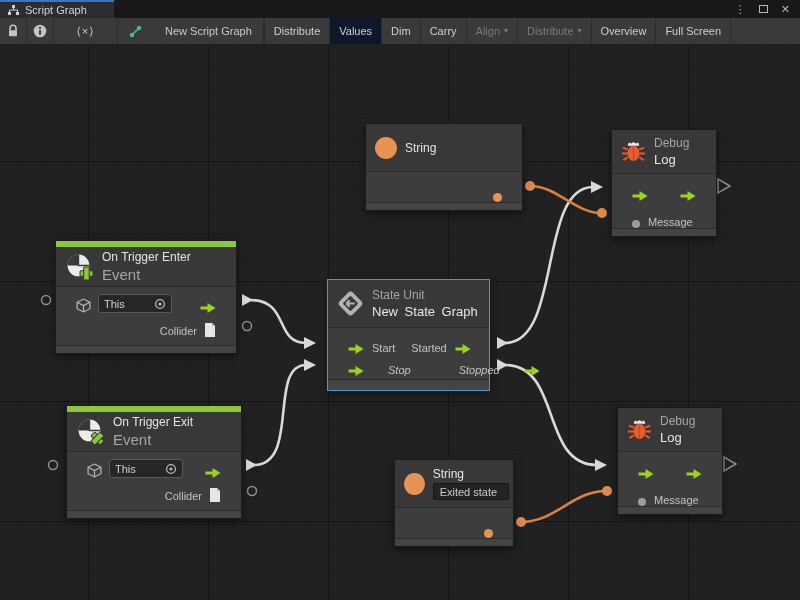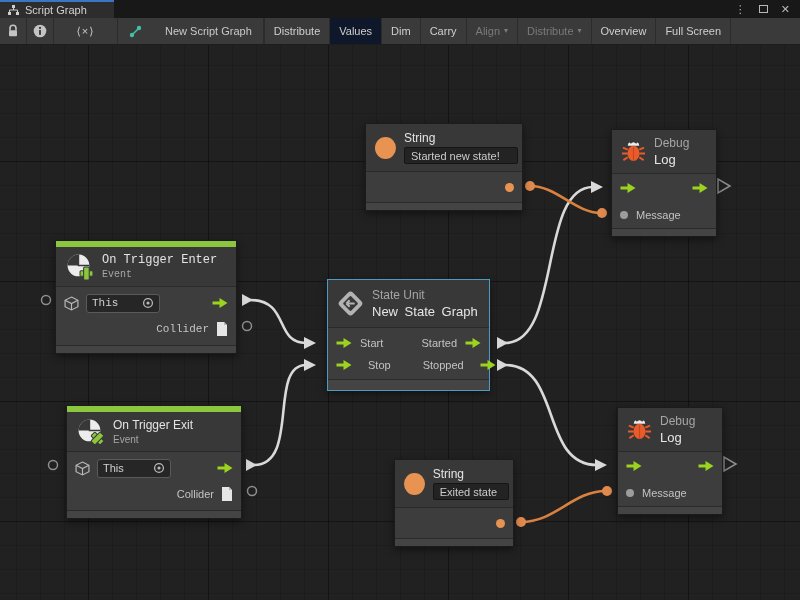--- a/index.html
+++ b/index.html
@@ -51,26 +51,26 @@
   .wires { position:absolute; top:0; left:0; }
 
   
   .node { position:absolute; background:#3d3d3d; border:1px solid #1b1b1b;
     box-shadow:0 3px 8px rgba(0,0,0,0.45); color:#c9c9c9; }
   .node.selected { border:1px solid #4a9cc4; }
   .nhead { background:#383838; display:flex; align-items:center; gap:8px;
     padding:5px 9px; border-bottom:1px solid #2a2a2a; }
   .nhead .col { display:flex; flex-direction:column; gap:2px; min-width:0; }
   .ntitle { font-size:12px; color:#e4e4e4; }
-  .nsub { font-size:10px; color:#a5a5a5; }
+  .nsub { font-size:15px; color:#a5a5a5; }
   .nkind { font-size:12px; color:#a5a5a5; }
   .nbig { font-size:13px; color:#e6e6e6; }
   .nfoot { height:8px; background:#444444; border-top:1px solid #2a2a2a; }
   .greenbar { height:6px; background:#8CC63E; }
-  .row { display:flex; align-items:center; padding:0 8px; }
+  .row { display:flex; align-items:flex-end; padding:0 20px; }
   .lit-input { background:#232323; border:1px solid #151515; border-radius:2px;
     color:#cccccc; font-size:11px; padding:1px 6px; height:17px; line-height:14px;
     white-space:nowrap; overflow:hidden; }
   .dropdown { background:#262626; border:1px solid #5a5a5a; border-radius:3px;
     height:19px; display:flex; align-items:center; gap:5px; padding:0 5px;
     color:#d0d0d0; font-size:11px; }
   .dropdown .dd-label { flex:1; }
   .port-dot-orange { width:9px; height:9px; border-radius:50%; background:#E89352; }
   .port-dot-gray { width:8px; height:8px; border-radius:50%; background:#9c9c9c; }
   .plabel { font-size:11px; color:#c3c3c3; }
@@ -200,21 +200,20 @@
         <polygon points="718,134 718,148 730,141"></polygon>
         <polygon points="724,412 724,426 736,419"></polygon>
       </g>
     </svg>
 
     <div class="node" style="left:365px; top:78px; width:158px;">
       <div class="nhead" style="height:48px;">
         <span class="port-dot-orange" style="width:22px;height:22px;"></span>
         <div class="col">
           <span class="ntitle">String</span>
-          <span class="lit-input" style="width:114px;">Started new state!</span>
         </div>
       </div>
       <div class="row" style="height:30px;">
         <span class="spacer"></span>
         <span class="port-dot-orange"></span>
       </div>
       <div class="nfoot"></div>
     </div>
 
     <div class="node" style="left:611px; top:84px; width:106px;">
@@ -241,21 +240,21 @@
             <path d="M0,3.4 H7 V0 L15,5 L7,10 V6.6 H0 Z" fill="#9BD31F"></path>
           </svg>
       </div>
       <div class="row" style="height:27px; gap:8px;">
         <span class="port-dot-gray"></span>
         <span class="plabel">Message</span>
       </div>
       <div class="nfoot"></div>
     </div>
 
-    <div class="node" style="left:55px; top:195px; width:182px;font-family:Liberation Mono, monospace;">
+    <div class="node" style="left:55px; top:195px; width:182px;">
       <div class="greenbar"></div>
       <div class="nhead" style="height:40px;">
         <svg width="29" height="29" viewBox="0 0 28 28">
           <circle cx="13" cy="13" r="10.5" fill="#ececec"></circle>
           <path d="M13,13 L13,2.5 A10.5,10.5 0 0,0 2.5,13 Z" fill="#383838"></path>
           <path d="M13,2.5 V13 H23.5" stroke="#383838" stroke-width="1.4" fill="none"></path>
           <g fill="#8CC63E" stroke="#383838" stroke-width="1">
             <rect x="14.5" y="18" width="12.5" height="5.4" rx="1"></rect>
             <rect x="18" y="14.5" width="5.4" height="12.5" rx="1"></rect>
           </g>
@@ -311,21 +310,21 @@
           <svg class="arrow-svg" width="16" height="10" viewBox="0 0 15 10">
               <path d="M0,3.4 H7 V0 L15,5 L7,10 V6.6 H0 Z" fill="#9BD31F"></path>
             </svg>
           <span class="plabel">Start</span>
           <span class="spacer"></span>
           <span class="plabel">Started</span>
           <svg class="arrow-svg" width="16" height="10" viewBox="0 0 15 10">
               <path d="M0,3.4 H7 V0 L15,5 L7,10 V6.6 H0 Z" fill="#9BD31F"></path>
             </svg>
         </div>
-        <div class="row" style="height:22px; gap:16px;">
+        <div class="row" style="height:22px; gap:24px;font-style:italic;">
           <svg class="arrow-svg" width="16" height="10" viewBox="0 0 15 10">
               <path d="M0,3.4 H7 V0 L15,5 L7,10 V6.6 H0 Z" fill="#9BD31F"></path>
             </svg>
           <span class="plabel">Stop</span>
           <span class="spacer"></span>
           <span class="plabel">Stopped</span>
           <svg class="arrow-svg" width="16" height="10" viewBox="0 0 15 10">
               <path d="M0,3.4 H7 V0 L15,5 L7,10 V6.6 H0 Z" fill="#9BD31F"></path>
             </svg>
         </div>

